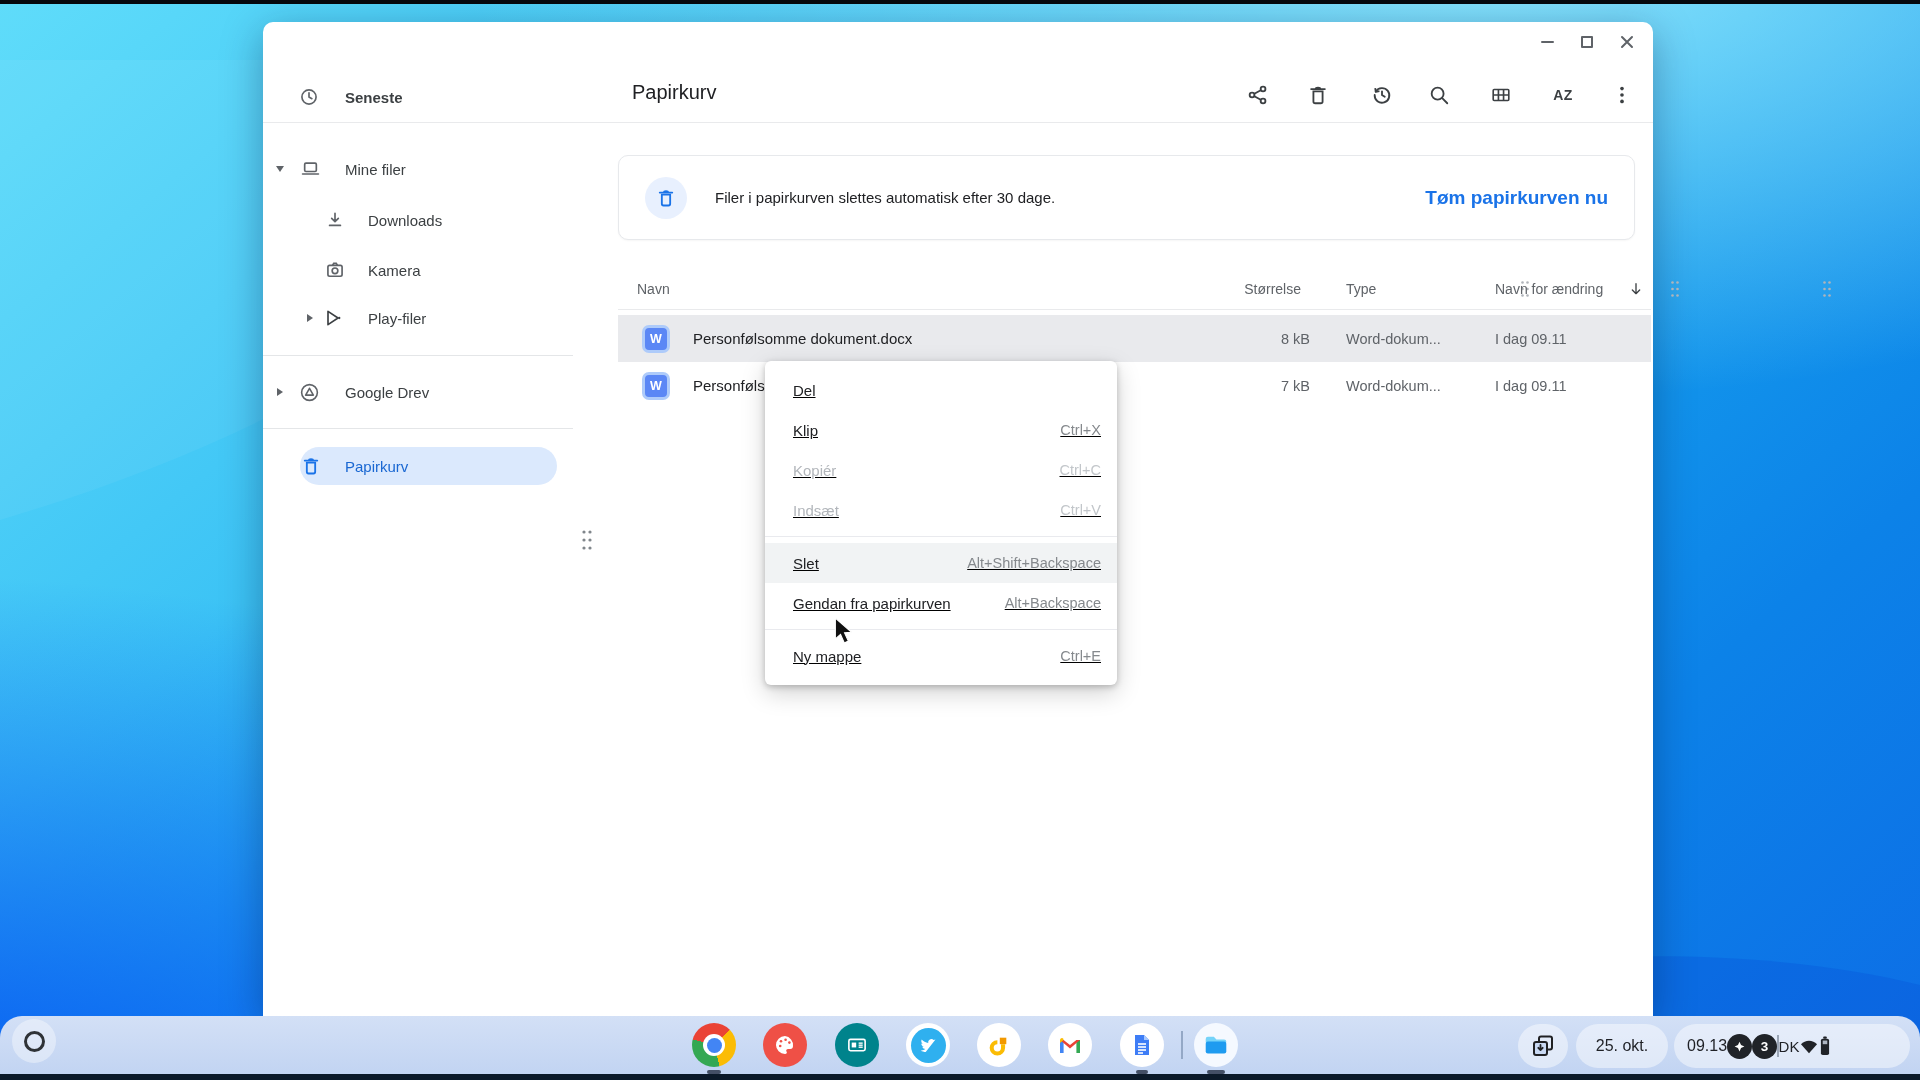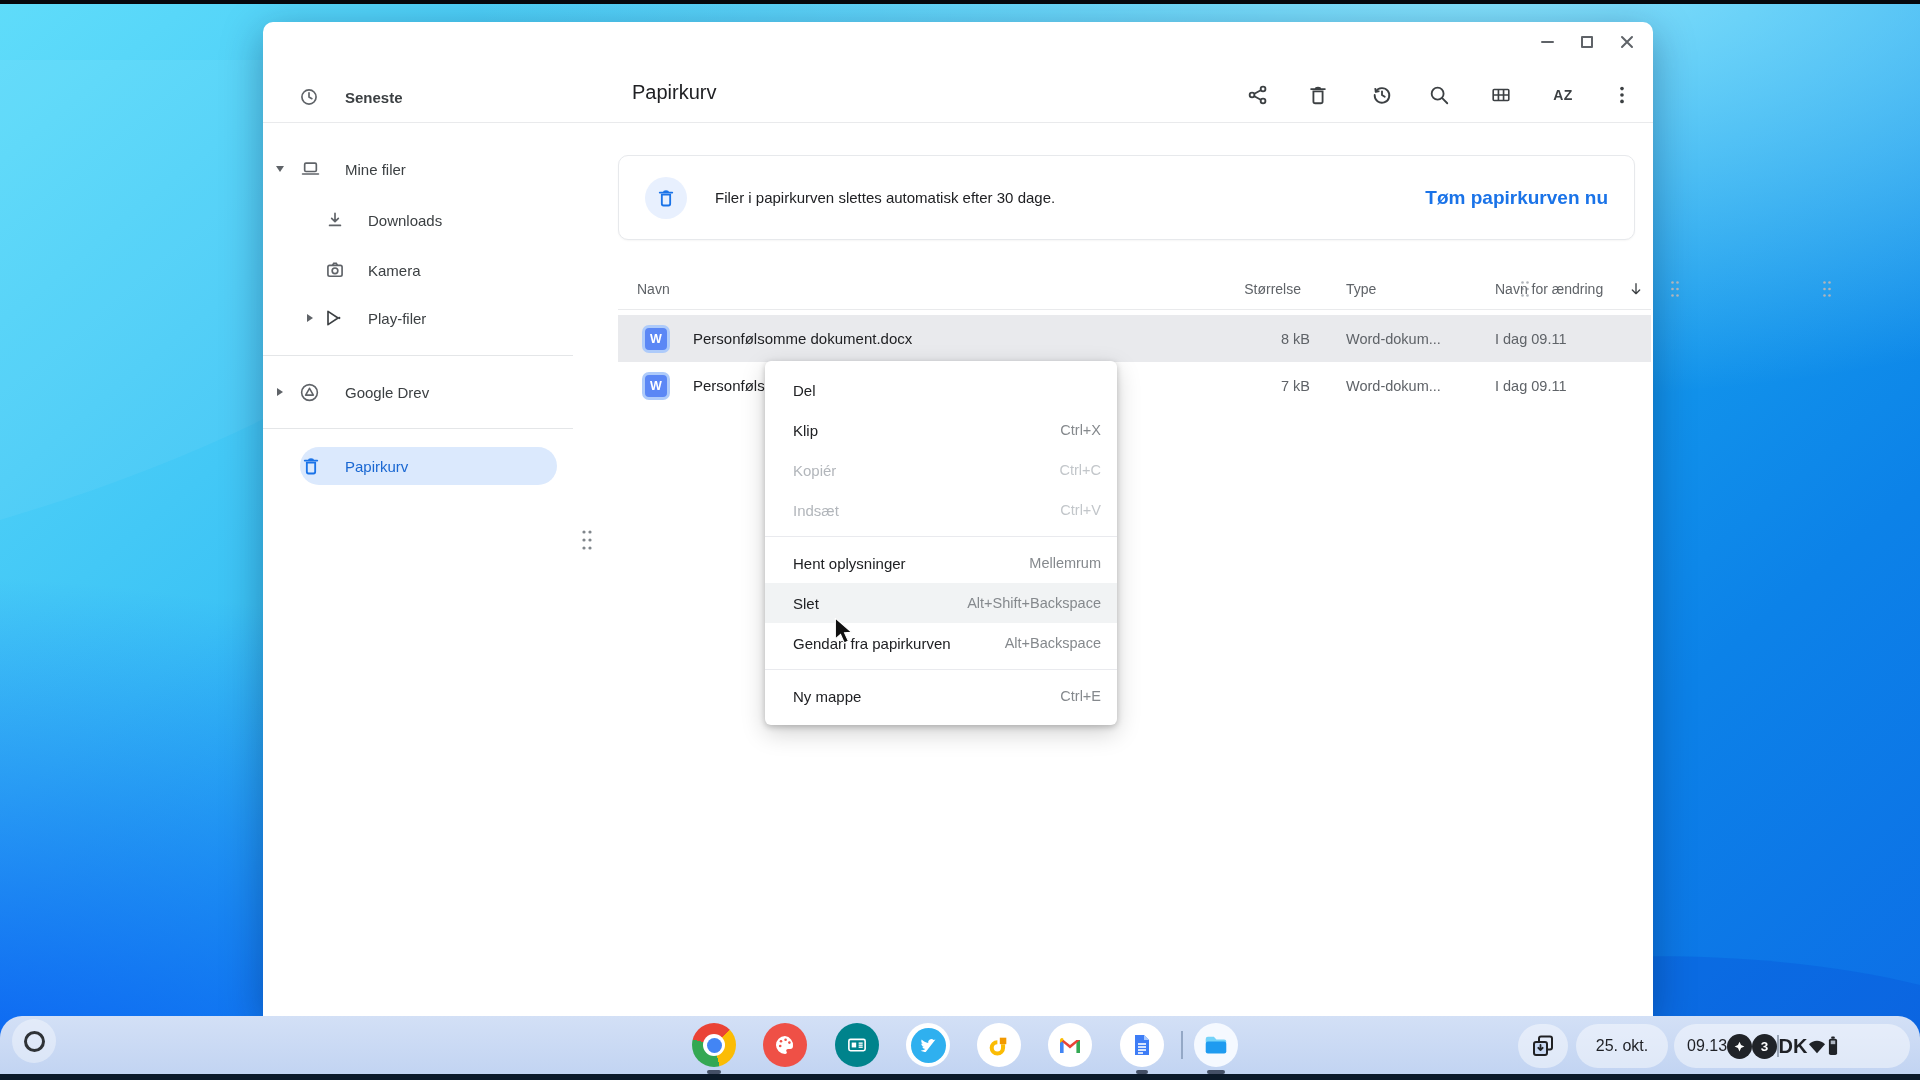--- a/index.html
+++ b/index.html
@@ -55,21 +55,21 @@
   .frow{position:absolute;left:355px;right:2px;height:47px;font-size:15px;color:#202124;}
   .frow .cell{position:absolute;top:0;height:47px;display:flex;align-items:center;}
   .frow.selected{background:#e9eaed;}
   .docx-badge{width:28px;height:28px;border-radius:7px;background:#5b87f5;border:3px solid #aecbfa;
     display:flex;align-items:center;justify-content:center;color:#fff;font-size:12.5px;font-weight:700;}
   .cell-sec{color:#5f6368;font-size:14.5px;}
   .splitter{position:absolute;left:317px;top:506px;}
 
   
   .menu{position:absolute;left:765px;top:361px;width:352px;background:#fff;border-radius:6px;z-index:40;
-    box-shadow:0 2px 6px rgba(0,0,0,.22),0 8px 24px rgba(0,0,0,.18);padding:9px 0;}
+    box-shadow:0 2px 6px rgba(0,0,0,.22),0 8px 24px rgba(0,0,0,.18);padding:9px 0;text-decoration:underline;}
   .mi{height:40px;display:flex;align-items:center;padding:0 16px 0 28px;font-size:15px;color:#202124;cursor:default;}
   .mi .sc{margin-left:auto;font-size:14.5px;color:#85898d;}
   .mi.disabled{color:#b2b6bb;}
   .mi.disabled .sc{color:#c2c6ca;}
   .mi.hl{background:#f1f3f4;}
   .menu-sep{height:1px;background:#e9eaee;margin:6px 0;}
 
   
   .shelf{position:absolute;left:0;top:1016px;width:1920px;height:58px;z-index:50;
     background:linear-gradient(180deg,#d3e0f6,#c2d4f2);border-radius:22px 22px 0 0;}
@@ -83,21 +83,21 @@
     background:conic-gradient(from 45deg,#fbbc05 0 120deg,#34a853 120deg 240deg,#ea4335 240deg 360deg);}
   .icon-chrome::before{content:"";position:absolute;inset:11px;background:#fff;border-radius:50%;}
   .icon-chrome::after{content:"";position:absolute;inset:14.5px;background:#4285f4;border-radius:50%;}
   .circ{width:44px;height:44px;border-radius:50%;display:flex;align-items:center;justify-content:center;}
   .pill{position:absolute;top:8px;height:44px;border-radius:22px;background:rgba(255,255,255,.46);
     display:flex;align-items:center;justify-content:center;color:#1f2126;}
   .status-pill{justify-content:flex-start;padding:0 13px;}
   .badge{width:25px;height:25px;border-radius:50%;background:#202328;display:flex;align-items:center;justify-content:center;
     color:#fff;font-size:13.5px;font-weight:700;}
   .vline{width:1.5px;height:22px;background:#9aa5b5;}
-  .t16{font-size:16px;} .t15b{font-size:20px;font-weight:700;}
+  .t16{font-size:16px;} .t15b{font-size:15px;font-weight:400;}
 
   .cursor{position:absolute;z-index:90;}
 </style>
 </head>
 <body>
 
 <div class="screen">
   <svg class="wave" width="1920" height="1080">
     <path d="M1000 1080 C 1350 950, 1700 930, 1920 985 L1920 1080 Z" fill="rgba(8,80,215,0.30)"></path>
     <path d="M0 520 C 300 430, 520 300, 660 60 L0 60 Z" fill="rgba(255,255,255,0.05)"></path>
@@ -344,24 +344,20 @@
       </div>
     <div class="mi disabled">
         <span>Kopiér</span>
         <span class="sc">Ctrl+C</span>
       </div>
     <div class="mi disabled">
         <span>Indsæt</span>
         <span class="sc">Ctrl+V</span>
       </div>
     <div class="menu-sep"></div>
-    <div class="mi">
-        <span>Hent oplysninger</span>
-        <span class="sc">Mellemrum</span>
-      </div>
     <div class="mi hl">
         <span>Slet</span>
         <span class="sc">Alt+Shift+Backspace</span>
       </div>
     <div class="mi">
         <span>Gendan fra papirkurven</span>
         <span class="sc">Alt+Backspace</span>
       </div>
     <div class="menu-sep"></div>
     <div class="mi">

